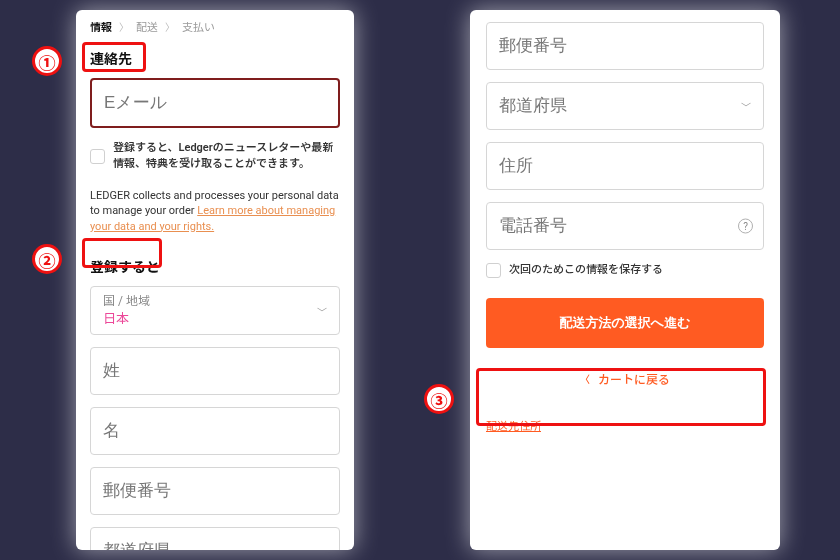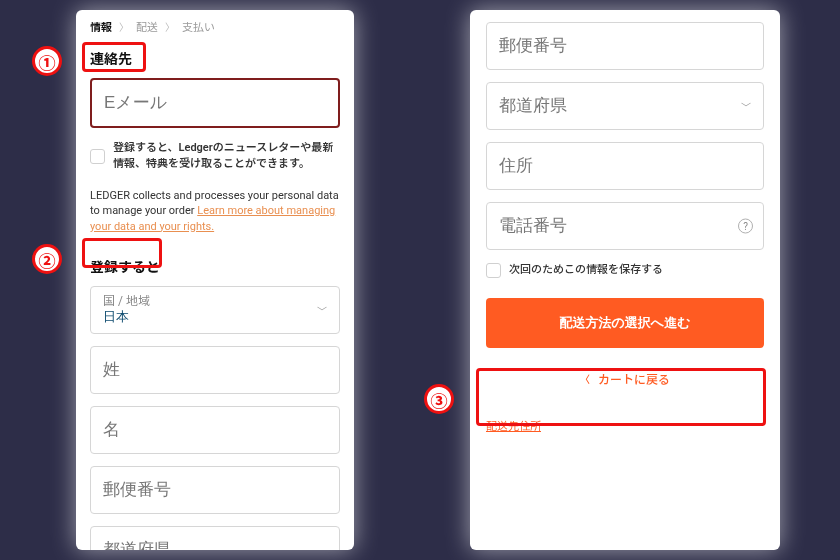--- a/index.html
+++ b/index.html
@@ -41,21 +41,21 @@
     outline: none;
     background: transparent;
     padding: 13px 12px;
     font-size: 17px;
     color: #1d4ed8;
   }
   .field-input::placeholder { color: #777; }
   .field.email { border: 2px solid #7f1d1d; }
   .field.country { padding: 4px 12px 7px 12px; }
   .country-label { font-size: 12px; color: #888; }
-  .country-value { font-size: 13px; color: #0c4a6e; font-family: Liberation Mono, monospace; }
+  .country-value { font-size: 13px; color: #ec4899; }
   .chevron-down { position: absolute; right: 12px; top: 50%; transform: translateY(-50%); color: #999; font-size: 10px; pointer-events:none; }
 
   .checkbox-row { display: flex; align-items: center; gap: 8px; margin-bottom: 16px; margin-top: 2px; }
   .checkbox-row.compact { margin-bottom: 20px; }
   .cb {
     width: 15px; height: 15px; flex: 0 0 15px;
     border: 1px solid #d0d0d0; border-radius: 3px; background: #fff;
     margin-top: 1px;
   }
   .cb-label { font-size: 11px; color: #333; font-weight: 600; line-height: 1.45; }

